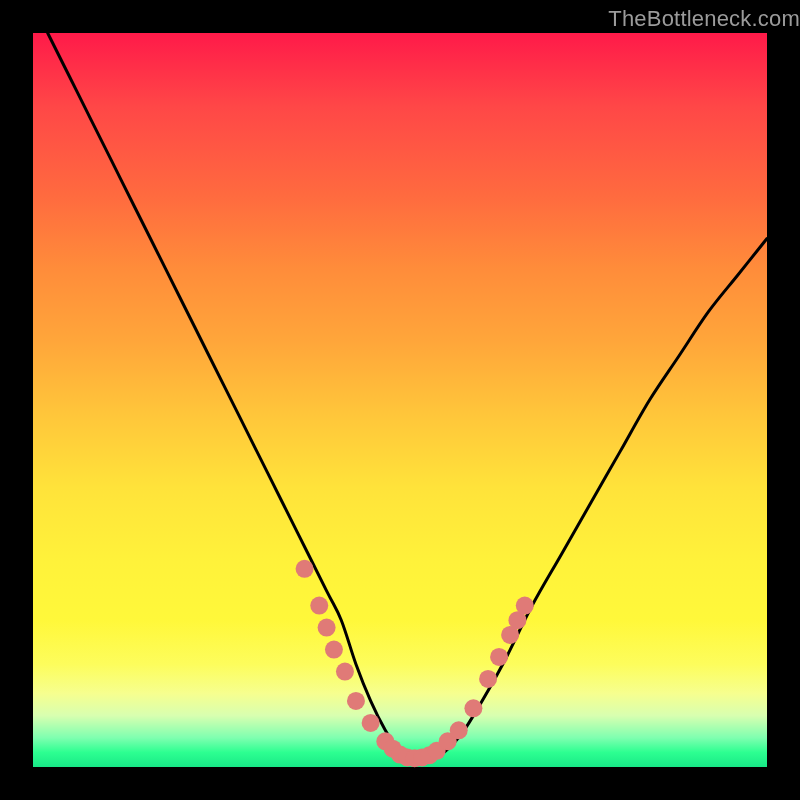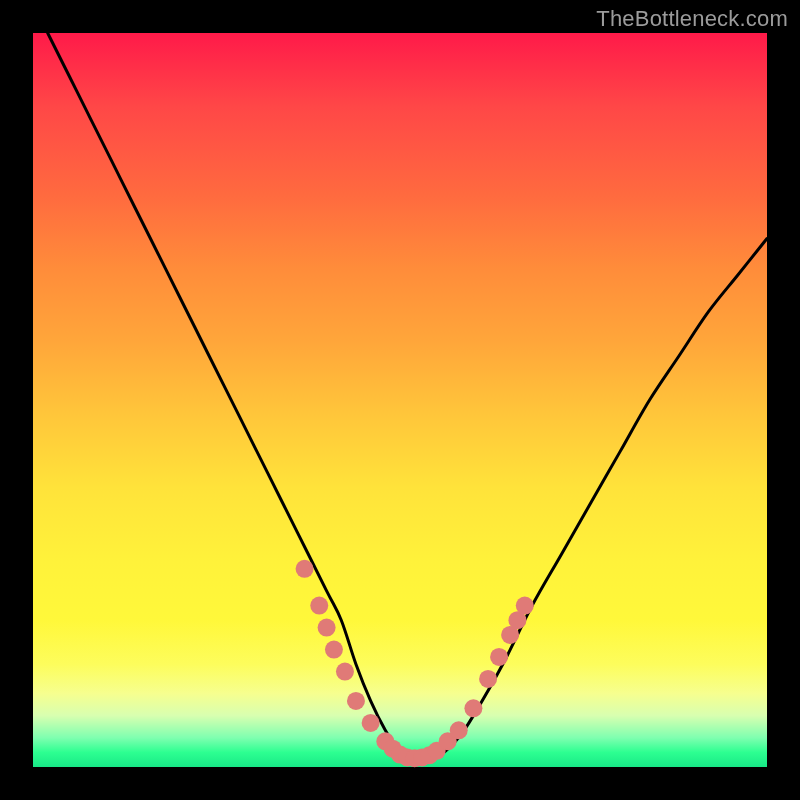--- a/index.html
+++ b/index.html
@@ -39,21 +39,21 @@
       #f6ff8f 90%,
       #d8ffb0 93%,
       #7fffb0 96%,
       #2dff91 98%,
       #18e887 100%
     );
   }
   .watermark {
     position: absolute;
     top: 6px;
-    right: 12px;
+    right: 0;
     font-size: 22px;
     font-weight: 500;
     color: #9b9b9b;
     letter-spacing: 0.2px;
   }
   svg.curve {
     position: absolute;
     left: 0;
     top: 0;
     width: 734px;

